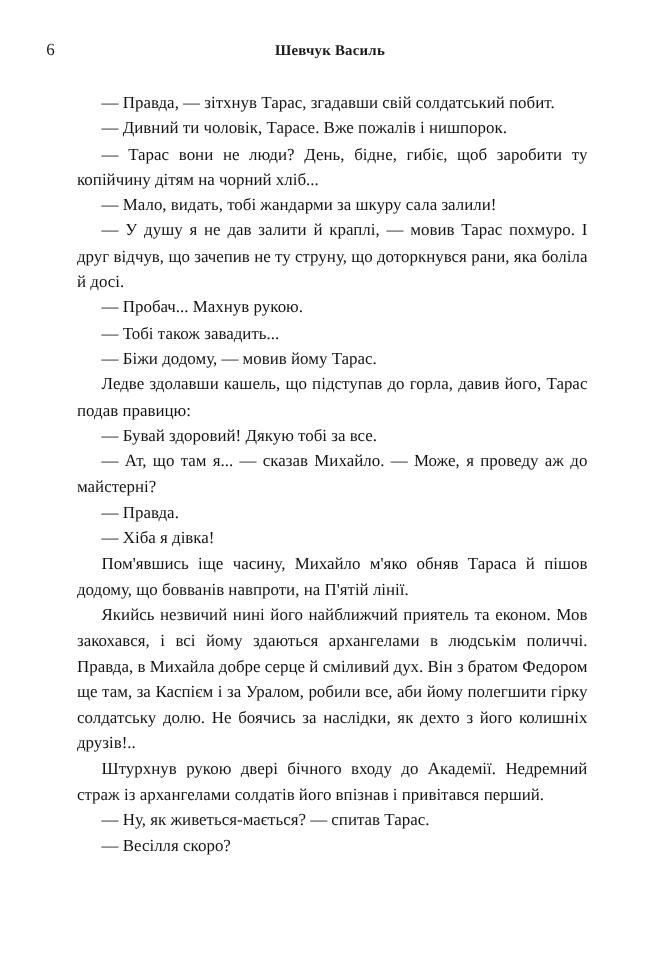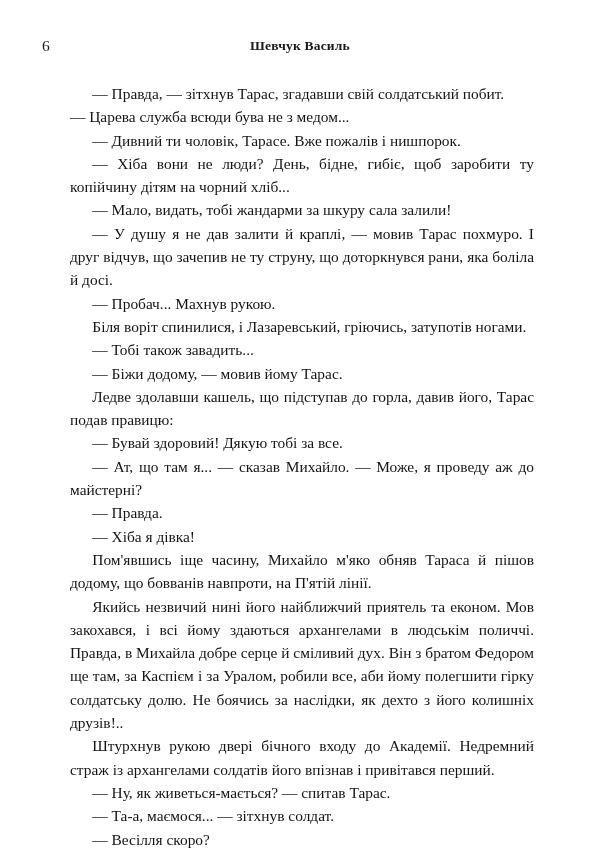--- a/index.html
+++ b/index.html
@@ -74,36 +74,33 @@
 
 <div class="page">
 
   <div class="header">
     <div class="page-number">6</div>
     <div class="running-title">Шевчук Василь</div>
   </div>
 
   <div class="body-text">
     <p>— Правда, — зітхнув Тарас, згадавши свій солдатський побит.</p>
-    <p class="noindent">— Царева служба всюди бува не з медом...</p>
     <p>— Дивний ти чоловік, Тарасе. Вже пожалів і нишпорок.</p>
-    <p>— Хіба вони не люди? День, бідне, гибіє, щоб заробити ту копійчину дітям на чорний хліб...</p>
+    <p>— Тарас вони не люди? День, бідне, гибіє, щоб заробити ту копійчину дітям на чорний хліб...</p>
     <p>— Мало, видать, тобі жандарми за шкуру сала залили!</p>
     <p>— У душу я не дав залити й краплі, — мовив Тарас похмуро. І друг відчув, що зачепив не ту струну, що доторкнувся рани, яка боліла й досі.</p>
     <p>— Пробач... Махнув рукою.</p>
-    <p>Біля воріт спинилися, і Лазаревський, гріючись, затупотів ногами.</p>
     <p>— Тобі також завадить...</p>
     <p>— Біжи додому, — мовив йому Тарас.</p>
     <p>Ледве здолавши кашель, що підступав до горла, давив його, Тарас подав правицю:</p>
     <p>— Бувай здоровий! Дякую тобі за все.</p>
     <p>— Ат, що там я... — сказав Михайло. — Може, я проведу аж до майстерні?</p>
     <p>— Правда.</p>
     <p>— Хіба я дівка!</p>
     <p>Пом'явшись іще часину, Михайло м'яко обняв Тараса й пішов додому, що бовванів навпроти, на П'ятій лінії.</p>
     <p>Якийсь незвичий нині його найближчий приятель та економ. Мов закохався, і всі йому здаються архангелами в людськім поличчі. Правда, в Михайла добре серце й сміливий дух. Він з братом Федором ще там, за Каспієм і за Уралом, робили все, аби йому полегшити гірку солдатську долю. Не боячись за наслідки, як дехто з його колишніх друзів!..</p>
     <p>Штурхнув рукою двері бічного входу до Академії. Недремний страж із архангелами солдатів його впізнав і привітався перший.</p>
     <p>— Ну, як живеться-мається? — спитав Тарас.</p>
-    <p>— Та-а, маємося... — зітхнув солдат.</p>
     <p>— Весілля скоро?</p>
 
   </div>
 
 </div>
 
 </body></html>

